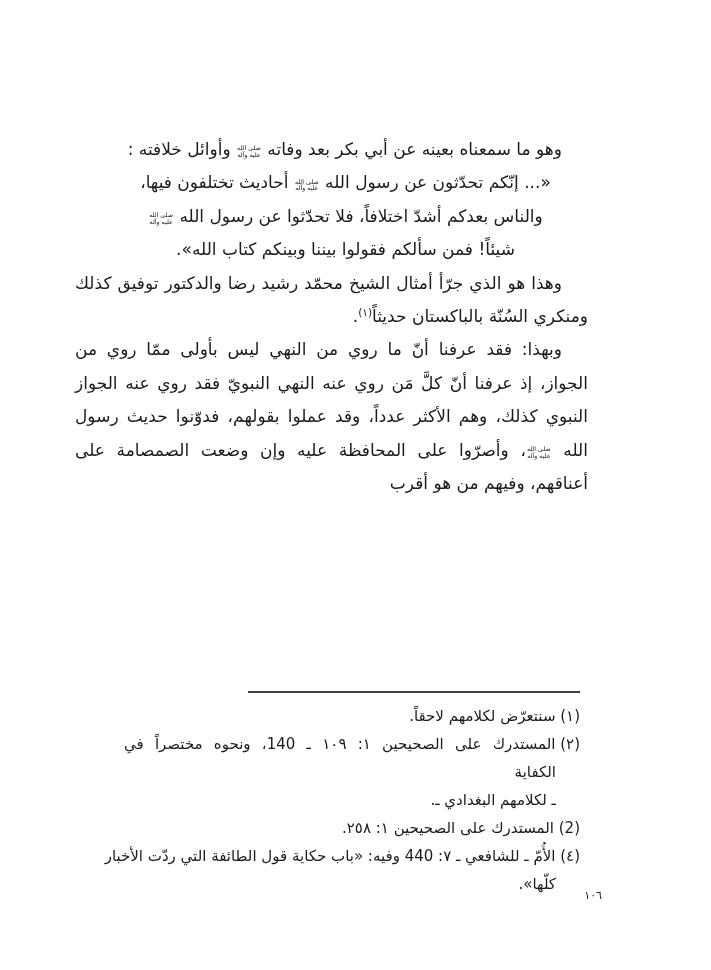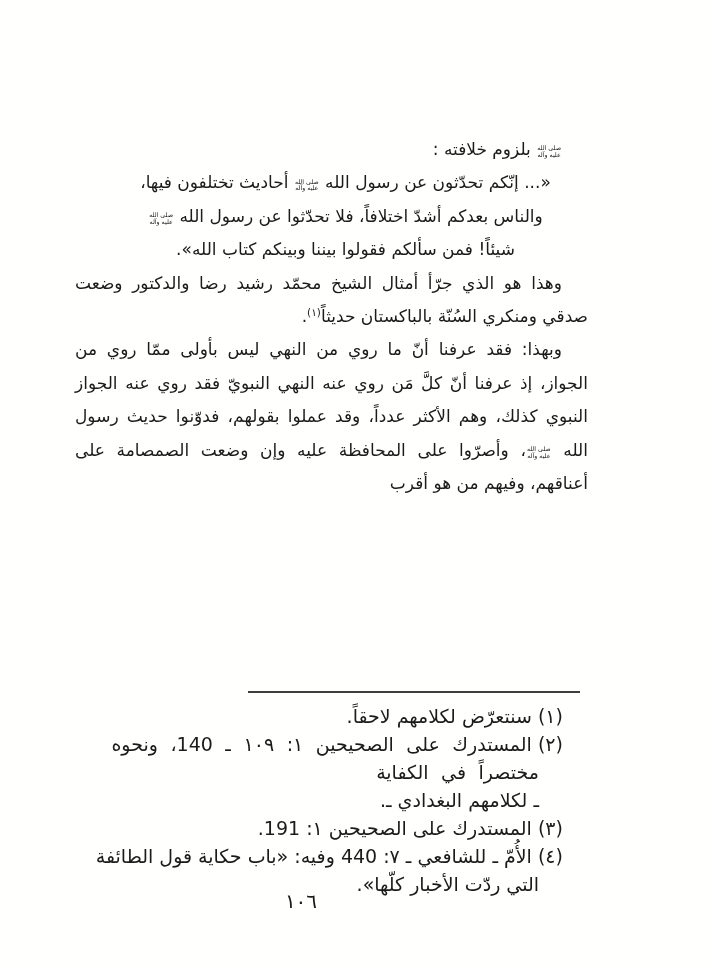--- a/index.html
+++ b/index.html
@@ -15,41 +15,41 @@
   .para.body{text-indent:26px;}
   .para.quote{text-indent:0;text-align:center;margin:0 10px 0 38px;}
   .saw{
     display:inline-block;font-size:6.3px;line-height:1.05;text-align:center;
     vertical-align:-2px;letter-spacing:-0.2px;margin:0 1px;text-indent:0;
   }
   .saw-line{display:block;white-space:nowrap;}
   .fnref{font-size:10.5px;line-height:0;vertical-align:6px;letter-spacing:0;}
   .divider{position:absolute;top:691px;left:248px;width:332px;height:1.5px;background:#3e3e3e;}
   .footnotes{
-    position:absolute;top:702px;left:58px;width:505px;
-    direction:rtl;font-size:19px;line-height:28px;text-align:right;
+    position:absolute;top:702px;left:75px;width:505px;
+    direction:rtl;font-size:15px;line-height:28px;text-align:right;
   }
   .footnote{padding-right:24px;text-indent:-24px;}
   .spread{word-spacing:6.5px;}
   .page-number{
-    position:absolute;top:889px;left:0;width:602px;text-align:center;
-    font-size:20px;color:#1b1b1b;direction:rtl;
+    position:absolute;top:889px;left:0;width:602px;text-align:right;
+    font-size:11px;color:#1b1b1b;direction:rtl;
   }
 </style>
 </head>
 <body>
 
 <div class="page">
   <div class="main-text">
-      <div class="para body"><span class="saw"><span class="saw-line">صلى الله</span><span class="saw-line">عليه وآله</span></span><span> بلزوم خلافته :</span></div>
+      <div class="para body"><span>وهو ما سمعناه بعينه عن أبي بكر بعد وفاته </span><span class="saw"><span class="saw-line">صلى الله</span><span class="saw-line">عليه وآله</span></span><span> وأوائل خلافته :</span></div>
       <div class="para quote"><span>«... إنّكم تحدّثون عن رسول الله </span><span class="saw"><span class="saw-line">صلى الله</span><span class="saw-line">عليه وآله</span></span><span> أحاديث تختلفون فيها،</span><br><span>والناس بعدكم أشدّ اختلافاً، فلا تحدّثوا عن رسول الله </span><span class="saw"><span class="saw-line">صلى الله</span><span class="saw-line">عليه وآله</span></span><br><span>شيئاً! فمن سألكم فقولوا بيننا وبينكم كتاب الله».</span></div>
-      <div class="para body"><span>وهذا هو الذي جرّأ أمثال الشيخ محمّد رشيد رضا والدكتور وضعت صدقي ومنكري السُنّة بالباكستان حديثاً</span><sup class="fnref">(١)</sup><span>.</span></div>
+      <div class="para body"><span>وهذا هو الذي جرّأ أمثال الشيخ محمّد رشيد رضا والدكتور توفيق كذلك ومنكري السُنّة بالباكستان حديثاً</span><sup class="fnref">(١)</sup><span>.</span></div>
       <div class="para body"><span>وبهذا: فقد عرفنا أنّ ما روي من النهي ليس بأولى ممّا روي من الجواز، إذ عرفنا أنّ كلَّ مَن روي عنه النهي النبويّ فقد روي عنه الجواز النبوي كذلك، وهم الأكثر عدداً، وقد عملوا بقولهم، فدوّنوا حديث رسول الله </span><span class="saw"><span class="saw-line">صلى الله</span><span class="saw-line">عليه وآله</span></span><span>، وأصرّوا على المحافظة عليه وإن وضعت الصمصامة على أعناقهم، وفيهم من هو أقرب</span></div>
     </div>
   <div class="divider"></div>
   <div class="footnotes">
       <div class="footnote"><span>(١) سنتعرّض لكلامهم لاحقاً.</span></div>
       <div class="footnote"><span>(٢) </span><span class="spread">المستدرك على الصحيحين ١: ١٠٩ ـ 140، ونحوه مختصراً في الكفاية</span><br><span>ـ لكلامهم البغدادي ـ.</span></div>
-      <div class="footnote"><span>(٣) المستدرك على الصحيحين ١: 191.</span></div>
+      <div class="footnote"><span>(2) المستدرك على الصحيحين ١: ٢٥٨.</span></div>
       <div class="footnote"><span>(٤) الأُمّ ـ للشافعي ـ ٧: 440 وفيه: «باب حكاية قول الطائفة التي ردّت الأخبار كلّها».</span></div>
     </div>
   <div class="page-number">١٠٦</div>
 </div>
 
 </body></html>

